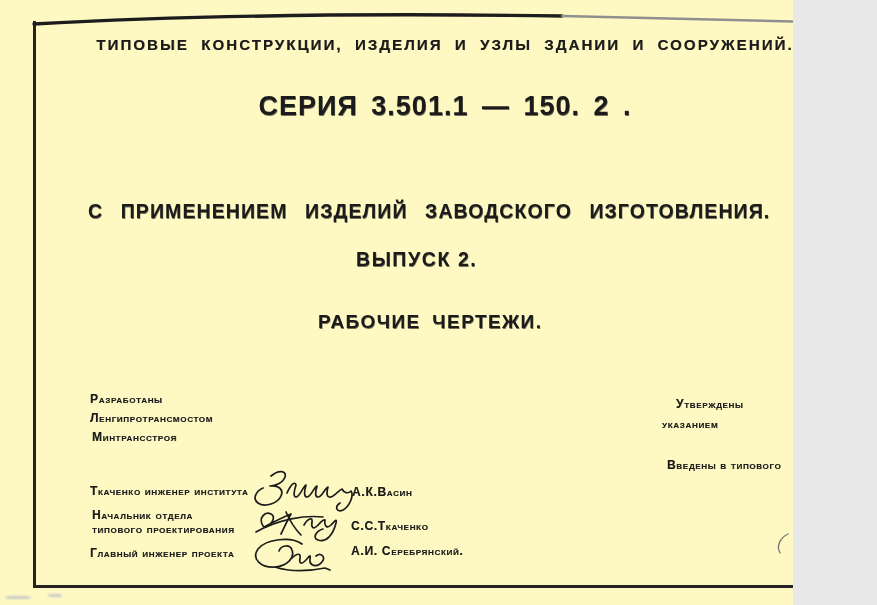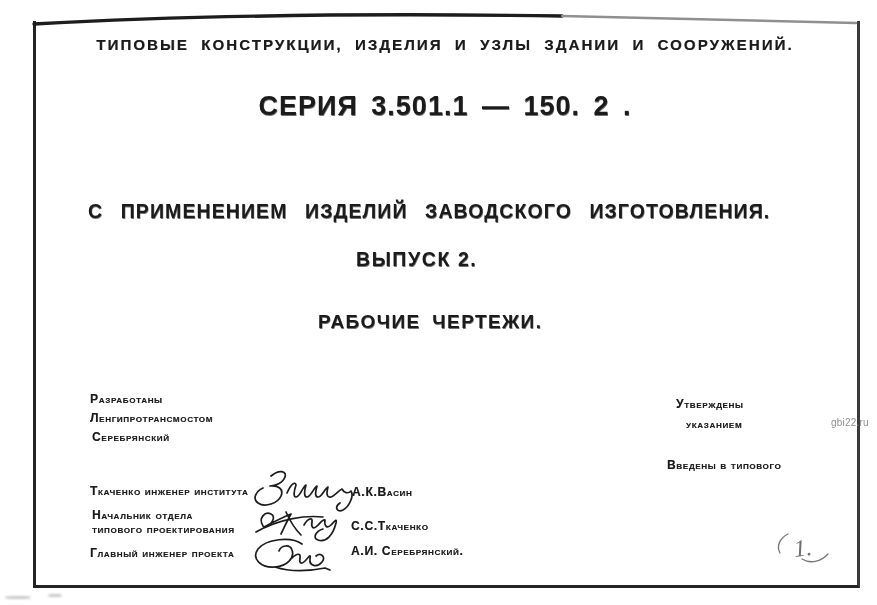--- a/index.html
+++ b/index.html
@@ -1,19 +1,19 @@
 <!DOCTYPE html>
 <html><head>
 <meta charset="utf-8">
 <style>
   html, body { margin: 0; padding: 0; background: #e8e8e8; }
   .page {
     position: relative;
-    width: 877px; height: 605px;
-    background: #ffffff;
+    width: 793px; height: 605px;
+    background: #fef9c3;
     overflow: hidden;
     font-family: "Liberation Sans", sans-serif;
     color: #1b1b1b;
   }
   .frame {
     position: absolute;
     left: 33px; top: 21px;
     width: 821px; height: 564px;
     border-left: 3px solid #242424;
     border-right: 3px solid #3a3a3a;
@@ -37,21 +37,21 @@
   .subtitle-1 { top: 281px; left: 303px; font-size: 19px; letter-spacing: 1.4px;
     word-spacing: 7px; text-shadow: 0.5px 0.5px 0 rgba(20,20,20,.6); }
   .subtitle-2 { top: 311px; left: 318px; font-size: 19px; letter-spacing: 1.4px;
     word-spacing: 5px; text-shadow: 0.5px 0.5px 0 rgba(20,20,20,.6); }
   .small { font-size: 12px; font-variant: small-caps; letter-spacing: 0.7px;
     text-shadow: 0.3px 0.3px 0 rgba(20,20,20,.5); }
   .dev-1 { top: 392px; left: 90px; }
   .dev-2 { top: 411px; left: 90px; }
   .dev-3 { top: 430px; left: 92px; }
   .app-1 { top: 397px; left: 676px; }
-  .app-2 { top: 417px; left: 686px; }
+  .app-2 { top: 417px; left: 662px; }
   .intro-1 { top: 458px; left: 667px; }
   .role-1 { top: 484px; left: 90px; }
   .role-2a { top: 508px; left: 92px; }
   .role-2b { top: 522px; left: 92px; }
   .role-3 { top: 546px; left: 90px; }
   .name-1 { top: 485px; left: 352px; }
   .name-2 { top: 519px; left: 351px; }
   .name-3 { top: 544px; left: 351px; }
   .sig { position: absolute; }
   .sig path { fill: none; stroke: #1c1c1c; stroke-width: 1.7;
@@ -84,21 +84,21 @@
   </svg>
 
   <div class="t header-line">ТИПОВЫЕ КОНСТРУКЦИИ, ИЗДЕЛИЯ И УЗЛЫ ЗДАНИИ И СООРУЖЕНИЙ.</div>
   <div class="t series-line">СЕРИЯ 3.501.1 — 150. 2 .</div>
   <div class="t title-2">С ПРИМЕНЕНИЕМ ИЗДЕЛИЙ ЗАВОДСКОГО ИЗГОТОВЛЕНИЯ.</div>
   <div class="t issue-line">ВЫПУСК 2.</div>
   <div class="t subtitle-2">РАБОЧИЕ ЧЕРТЕЖИ.</div>
 
   <div class="t small dev-1">Разработаны</div>
   <div class="t small dev-2">Ленгипротрансмостом</div>
-  <div class="t small dev-3">Серебрянский</div>
+  <div class="t small dev-3">Минтрансстроя</div>
 
   <div class="t small app-1">Утверждены</div>
   <div class="t small app-2">указанием</div>
   <div class="t small intro-1">Введены в типового</div>
 
   <div class="t small role-1">Ткаченко инженер института</div>
   <div class="t small name-1">А.К.Васин</div>
 
   <div class="t small role-2a">Начальник отдела</div>
   <div class="t small role-2b">типового проектирования</div>

